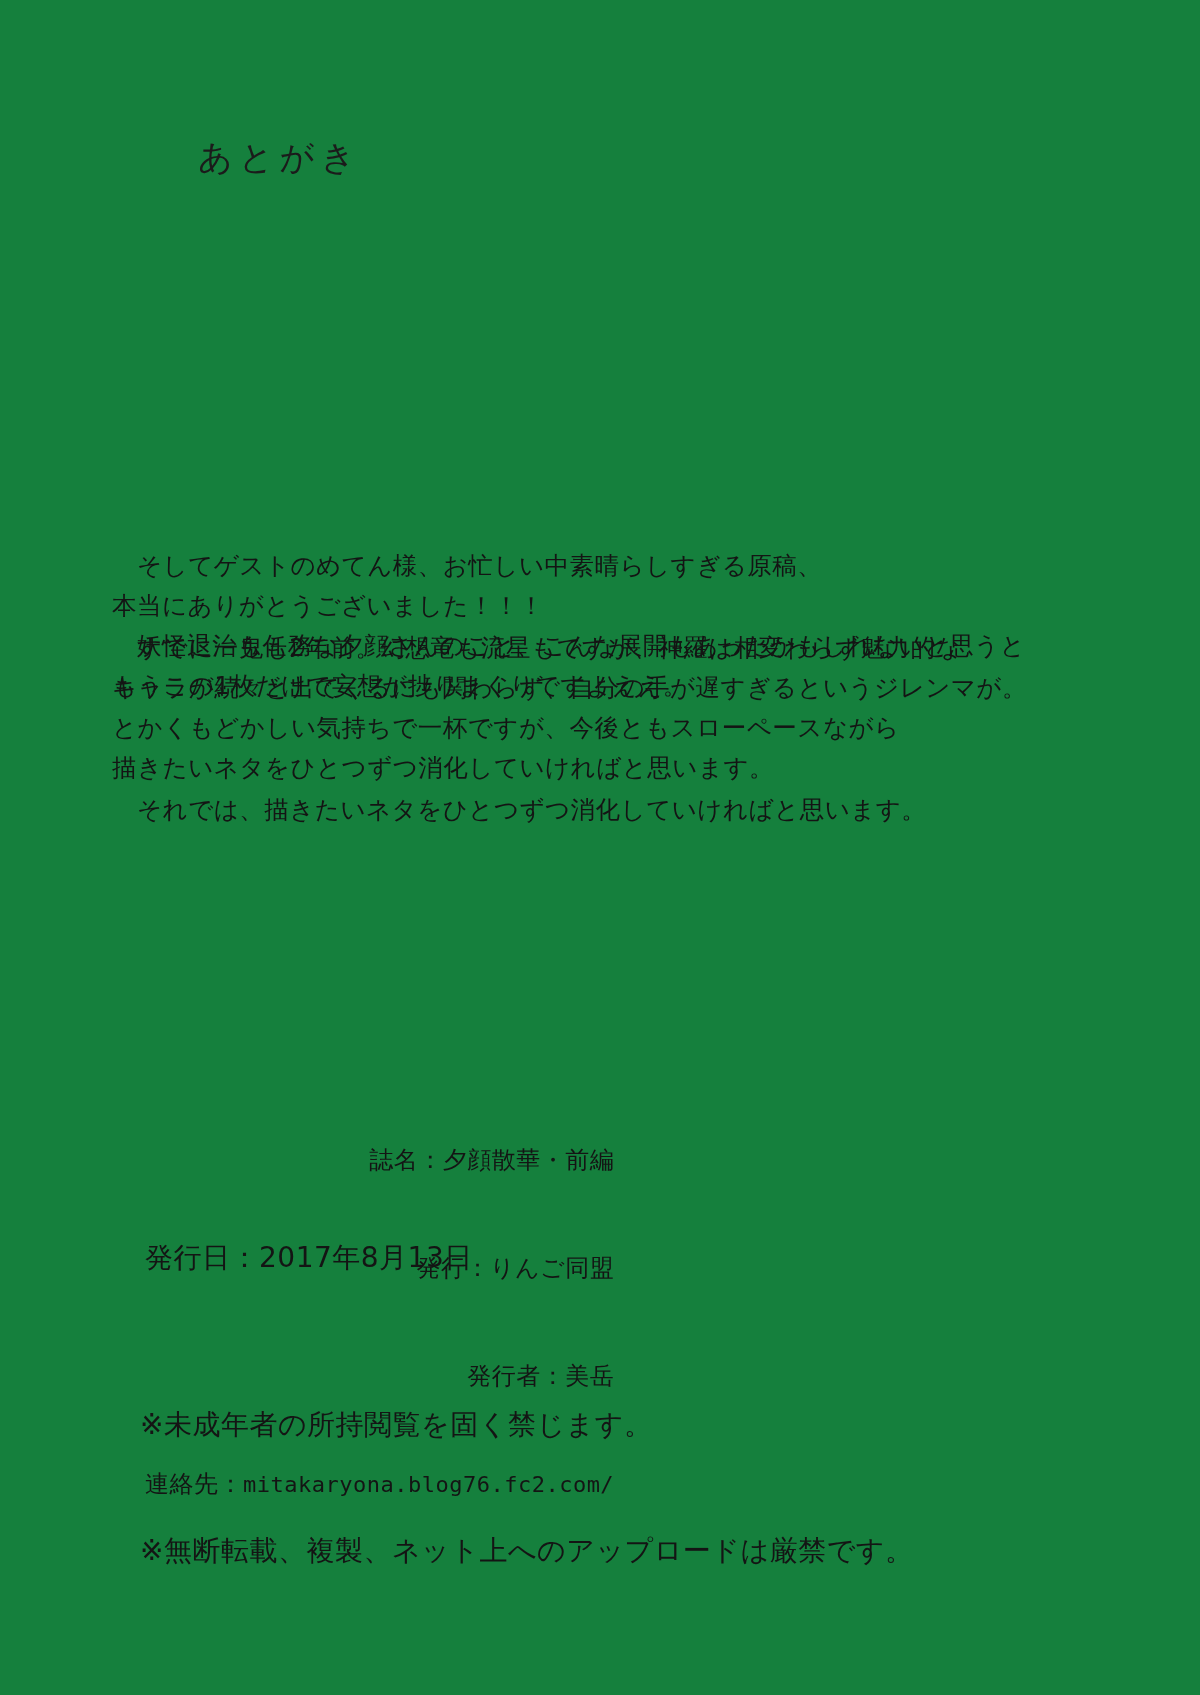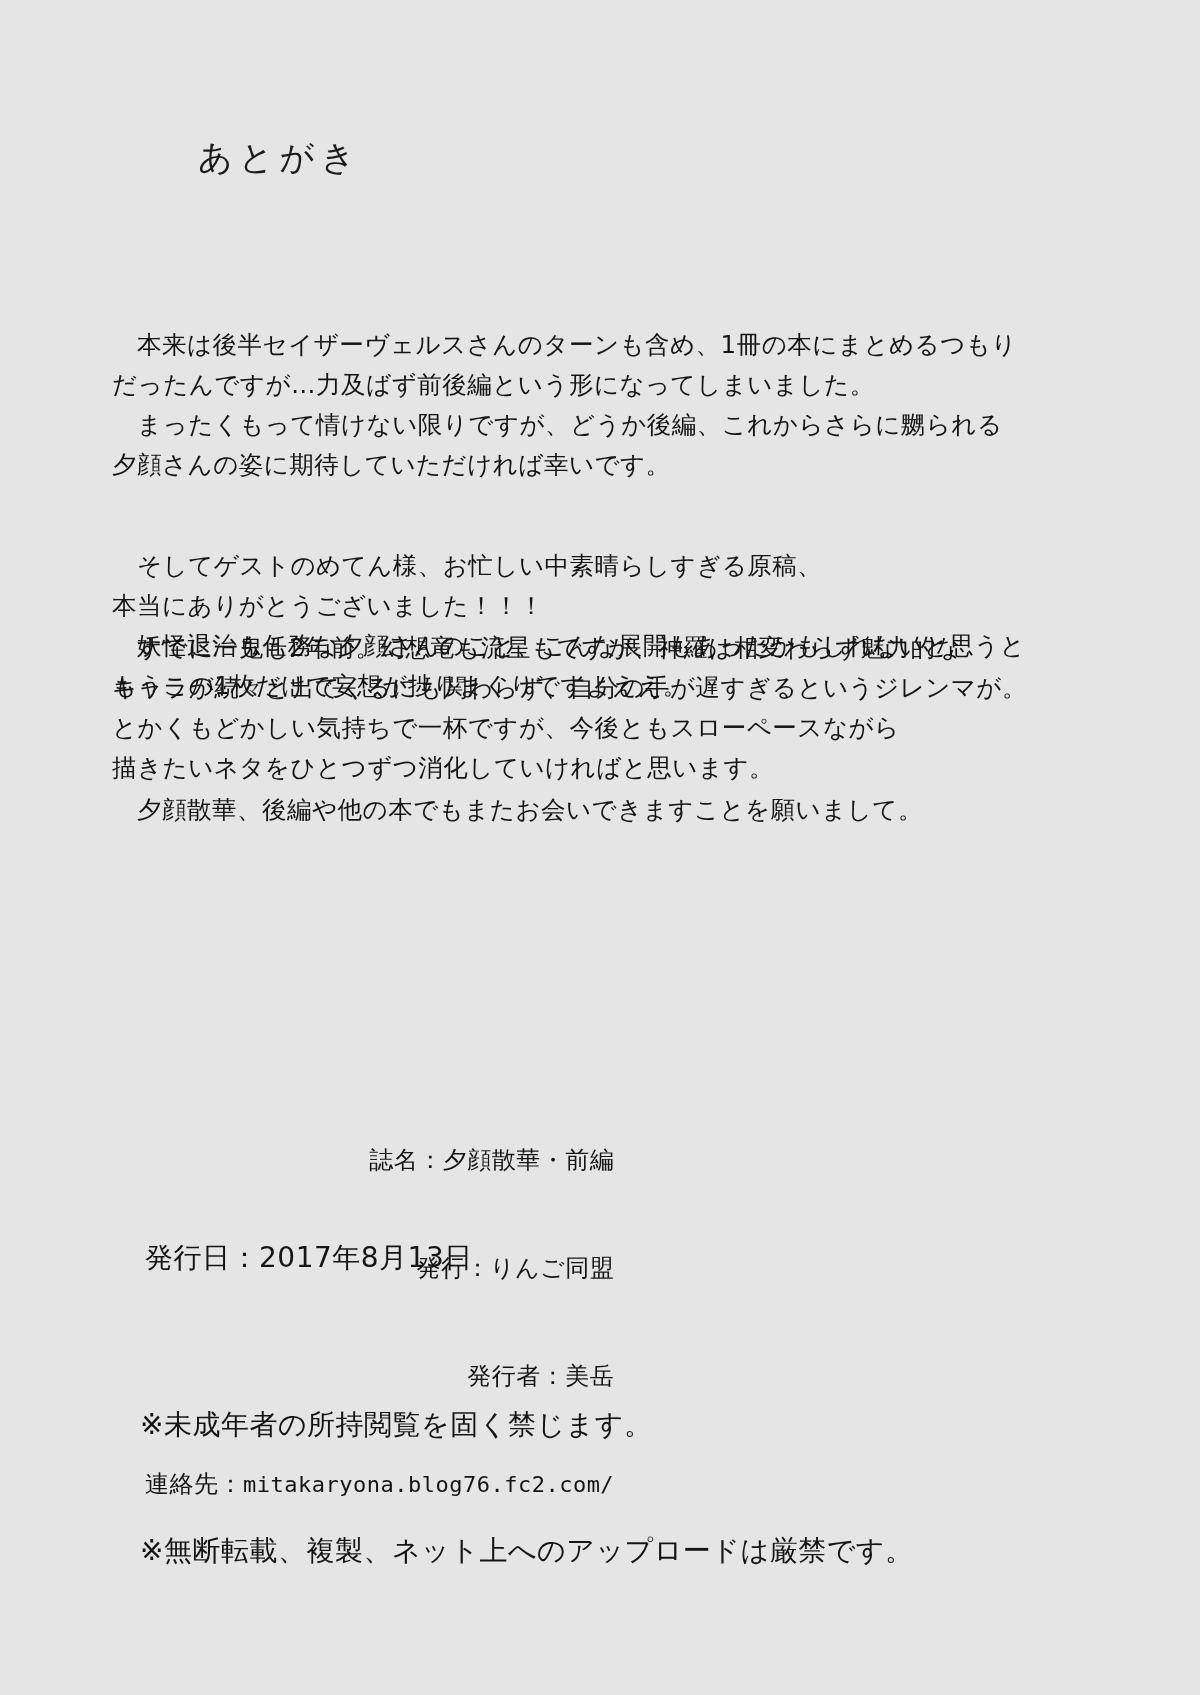--- a/index.html
+++ b/index.html
@@ -11,21 +11,21 @@
     width: 1200px;
     height: 1695px;
     position: relative;
     font-family: "DejaVu Sans", sans-serif;
     color: #1a1a1a;
     overflow: hidden;
   }
   .page {
     position: absolute;
     inset: 0;
-    background: #e5e5e5;
+    background: #15803d;
   }
 
   .afterword-title {
     position: absolute;
     left: 198px;
     top: 135px;
     font-size: 34px;
     letter-spacing: 6px;
     color: #1b1b1b;
     font-family: "DejaVu Sans", sans-serif;
@@ -90,36 +90,32 @@
   }
 </style>
 </head>
 <body>
 
 <div class="page">
 
   <div class="afterword-title">あとがき</div>
 
 
-  <div class="body-block para-2">　本来は後半セイザーヴェルスさんのターンも含め、1冊の本にまとめるつもり
-だったんですが…力及ばず前後編という形になってしまいました。
-　まったくもって情けない限りですが、どうか後編、これからさらに嬲られる
-夕顔さんの姿に期待していただければ幸いです。</div>
 
   <div class="body-block para-3">　そしてゲストのめてん様、お忙しい中素晴らしすぎる原稿、
 本当にありがとうございました！！！
 　妖怪退治も任務な夕顔さんのこと、こんな展開もあったかもしれないと思うと
 もうこの1枚だけで妄想が捗りまくりですよええ。</div>
 
   <div class="body-block para-4">　すでに一鬼も2年前。幻想竜も流星もですが、神羅は相変わらず魅力的な
 キャラが続々と出てくるにも関わらず、自分の手が遅すぎるというジレンマが。
 とかくもどかしい気持ちで一杯ですが、今後ともスローペースながら
 描きたいネタをひとつずつ消化していければと思います。</div>
 
-  <div class="body-block para-5">　夕顔散華、後編や他の本でもまたお会いできますことを願いまして。</div>
+  <div class="body-block para-5">　それでは、描きたいネタをひとつずつ消化していければと思います。</div>
 
   <div class="colophon">
     <span class="colophon-line">誌名：夕顔散華・前編</span>
     <span class="colophon-line">発行：りんご同盟</span>
     <span class="colophon-line">発行者：美岳</span>
     <span class="colophon-line"><span>連絡先：</span><span class="mono">mitakaryona.blog76.fc2.com/</span></span>
   </div>
 
   <div class="pubdate">発行日：2017年8月13日</div>
 

